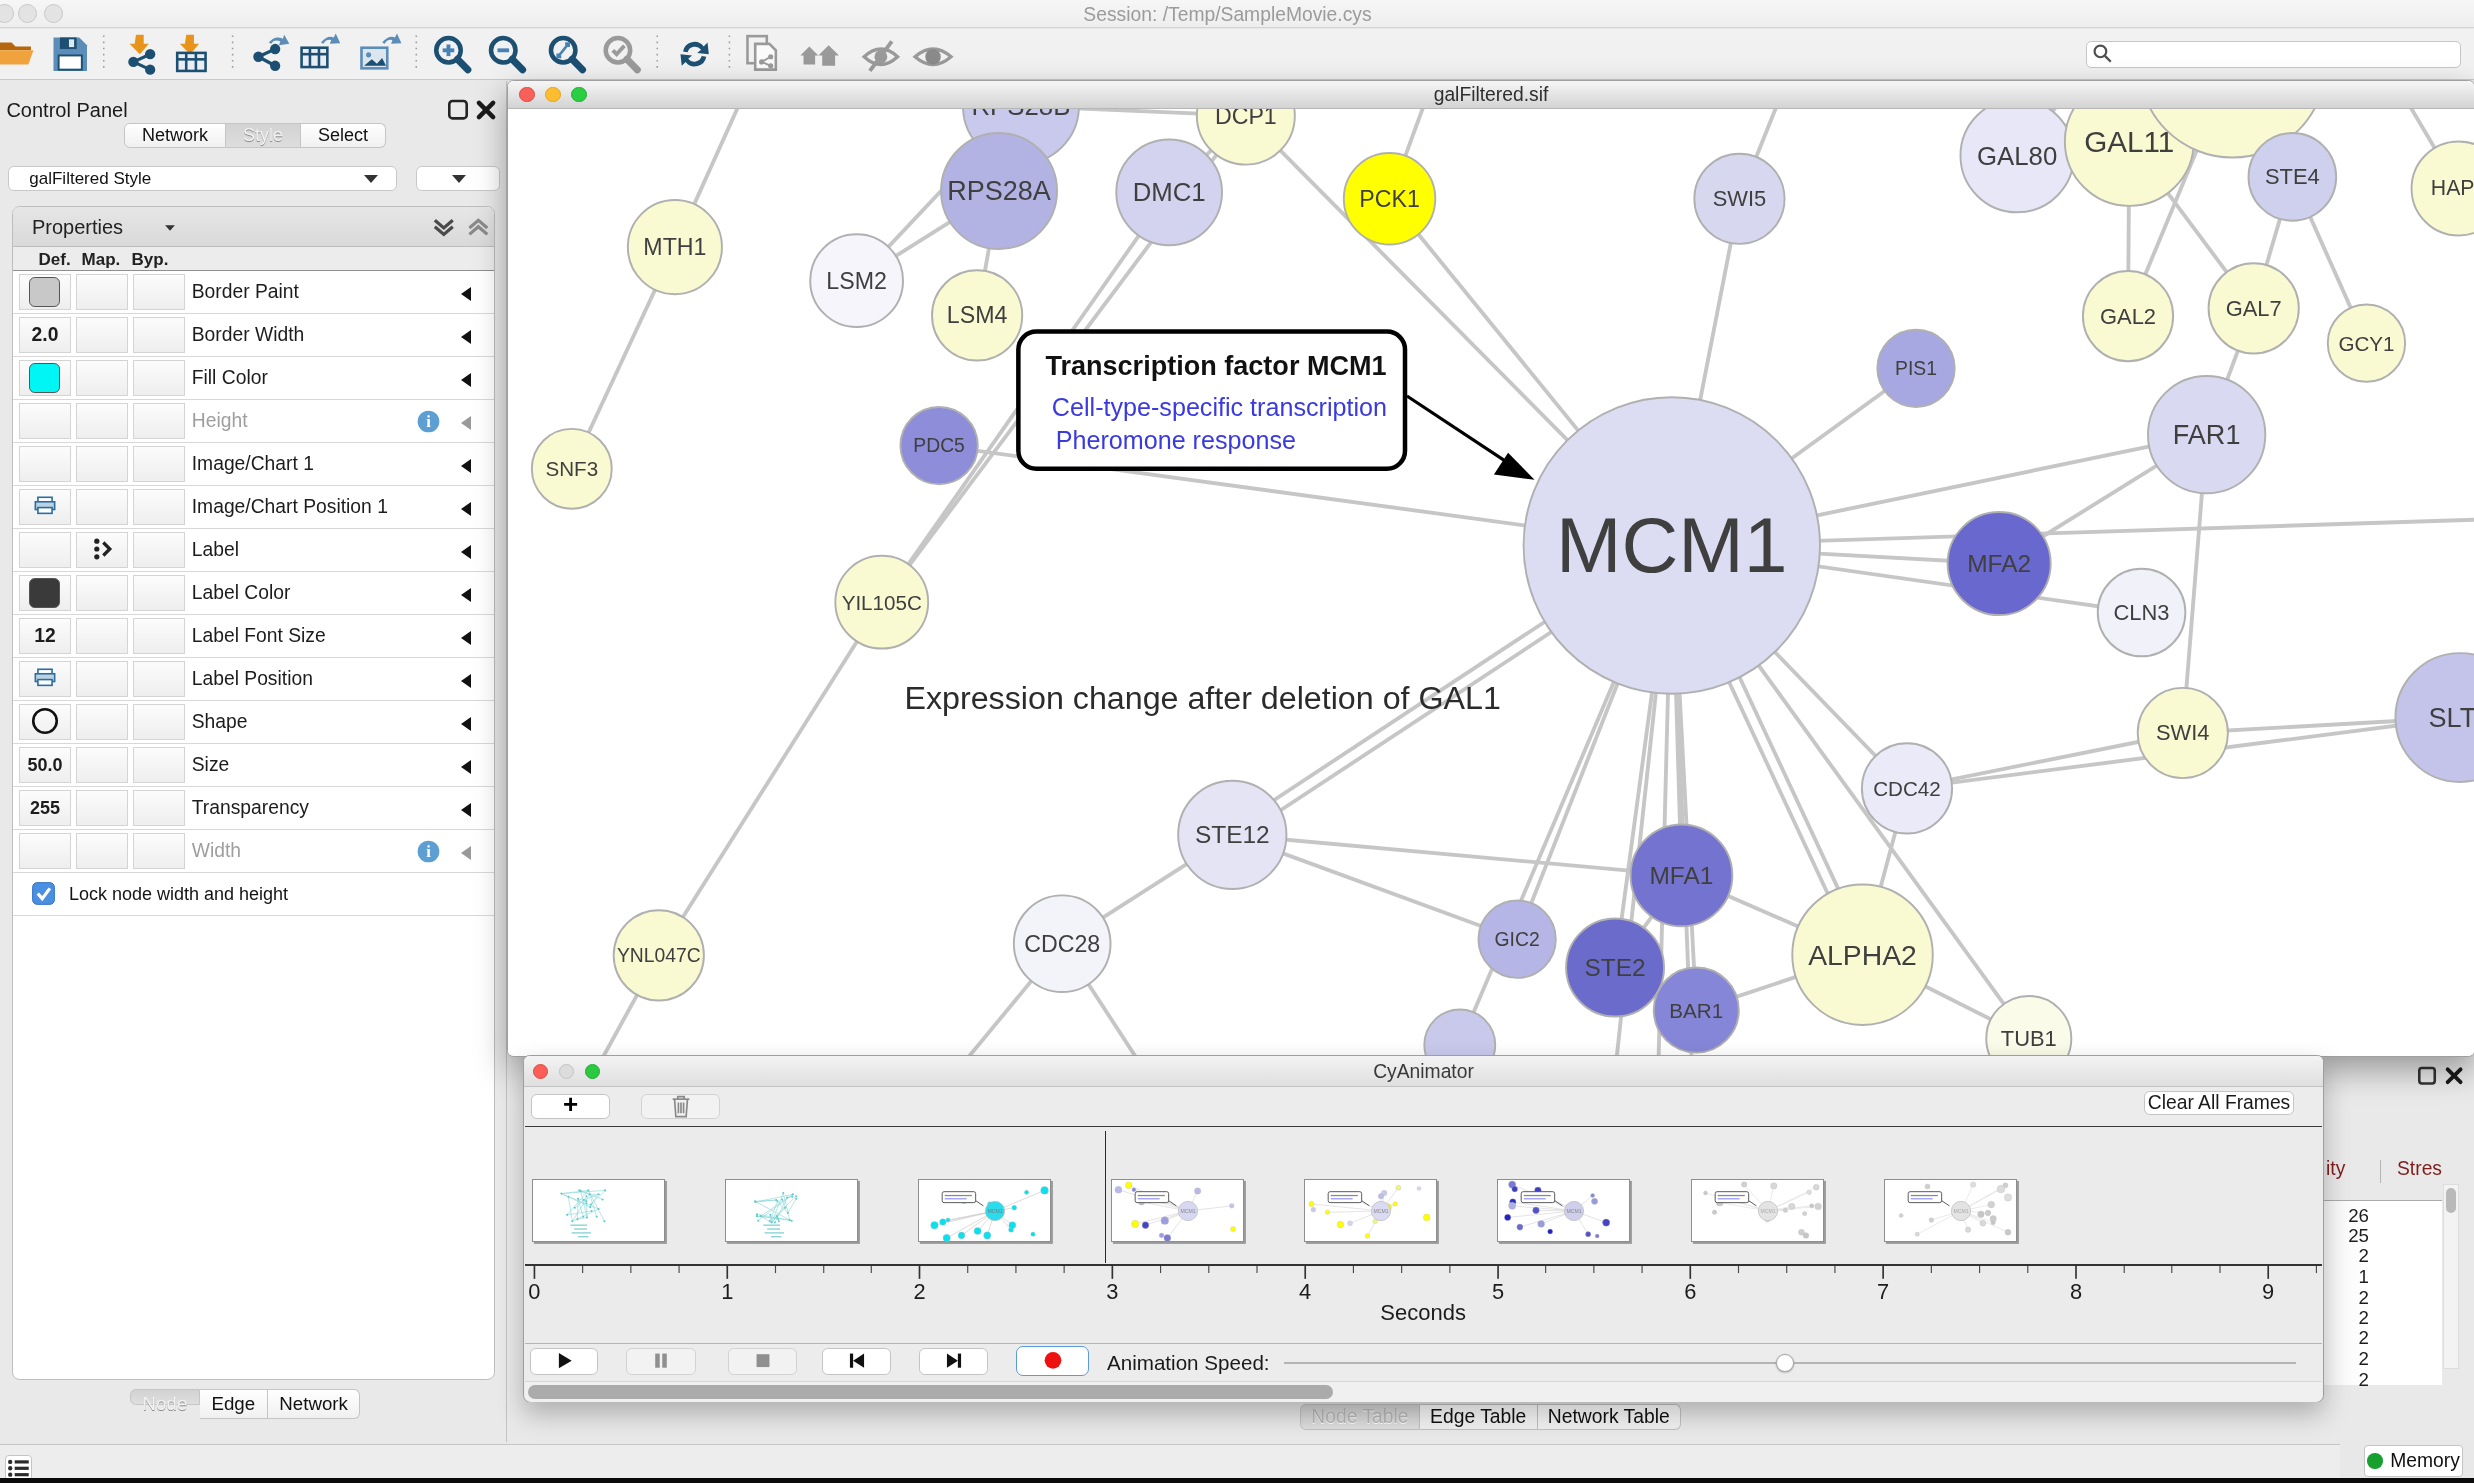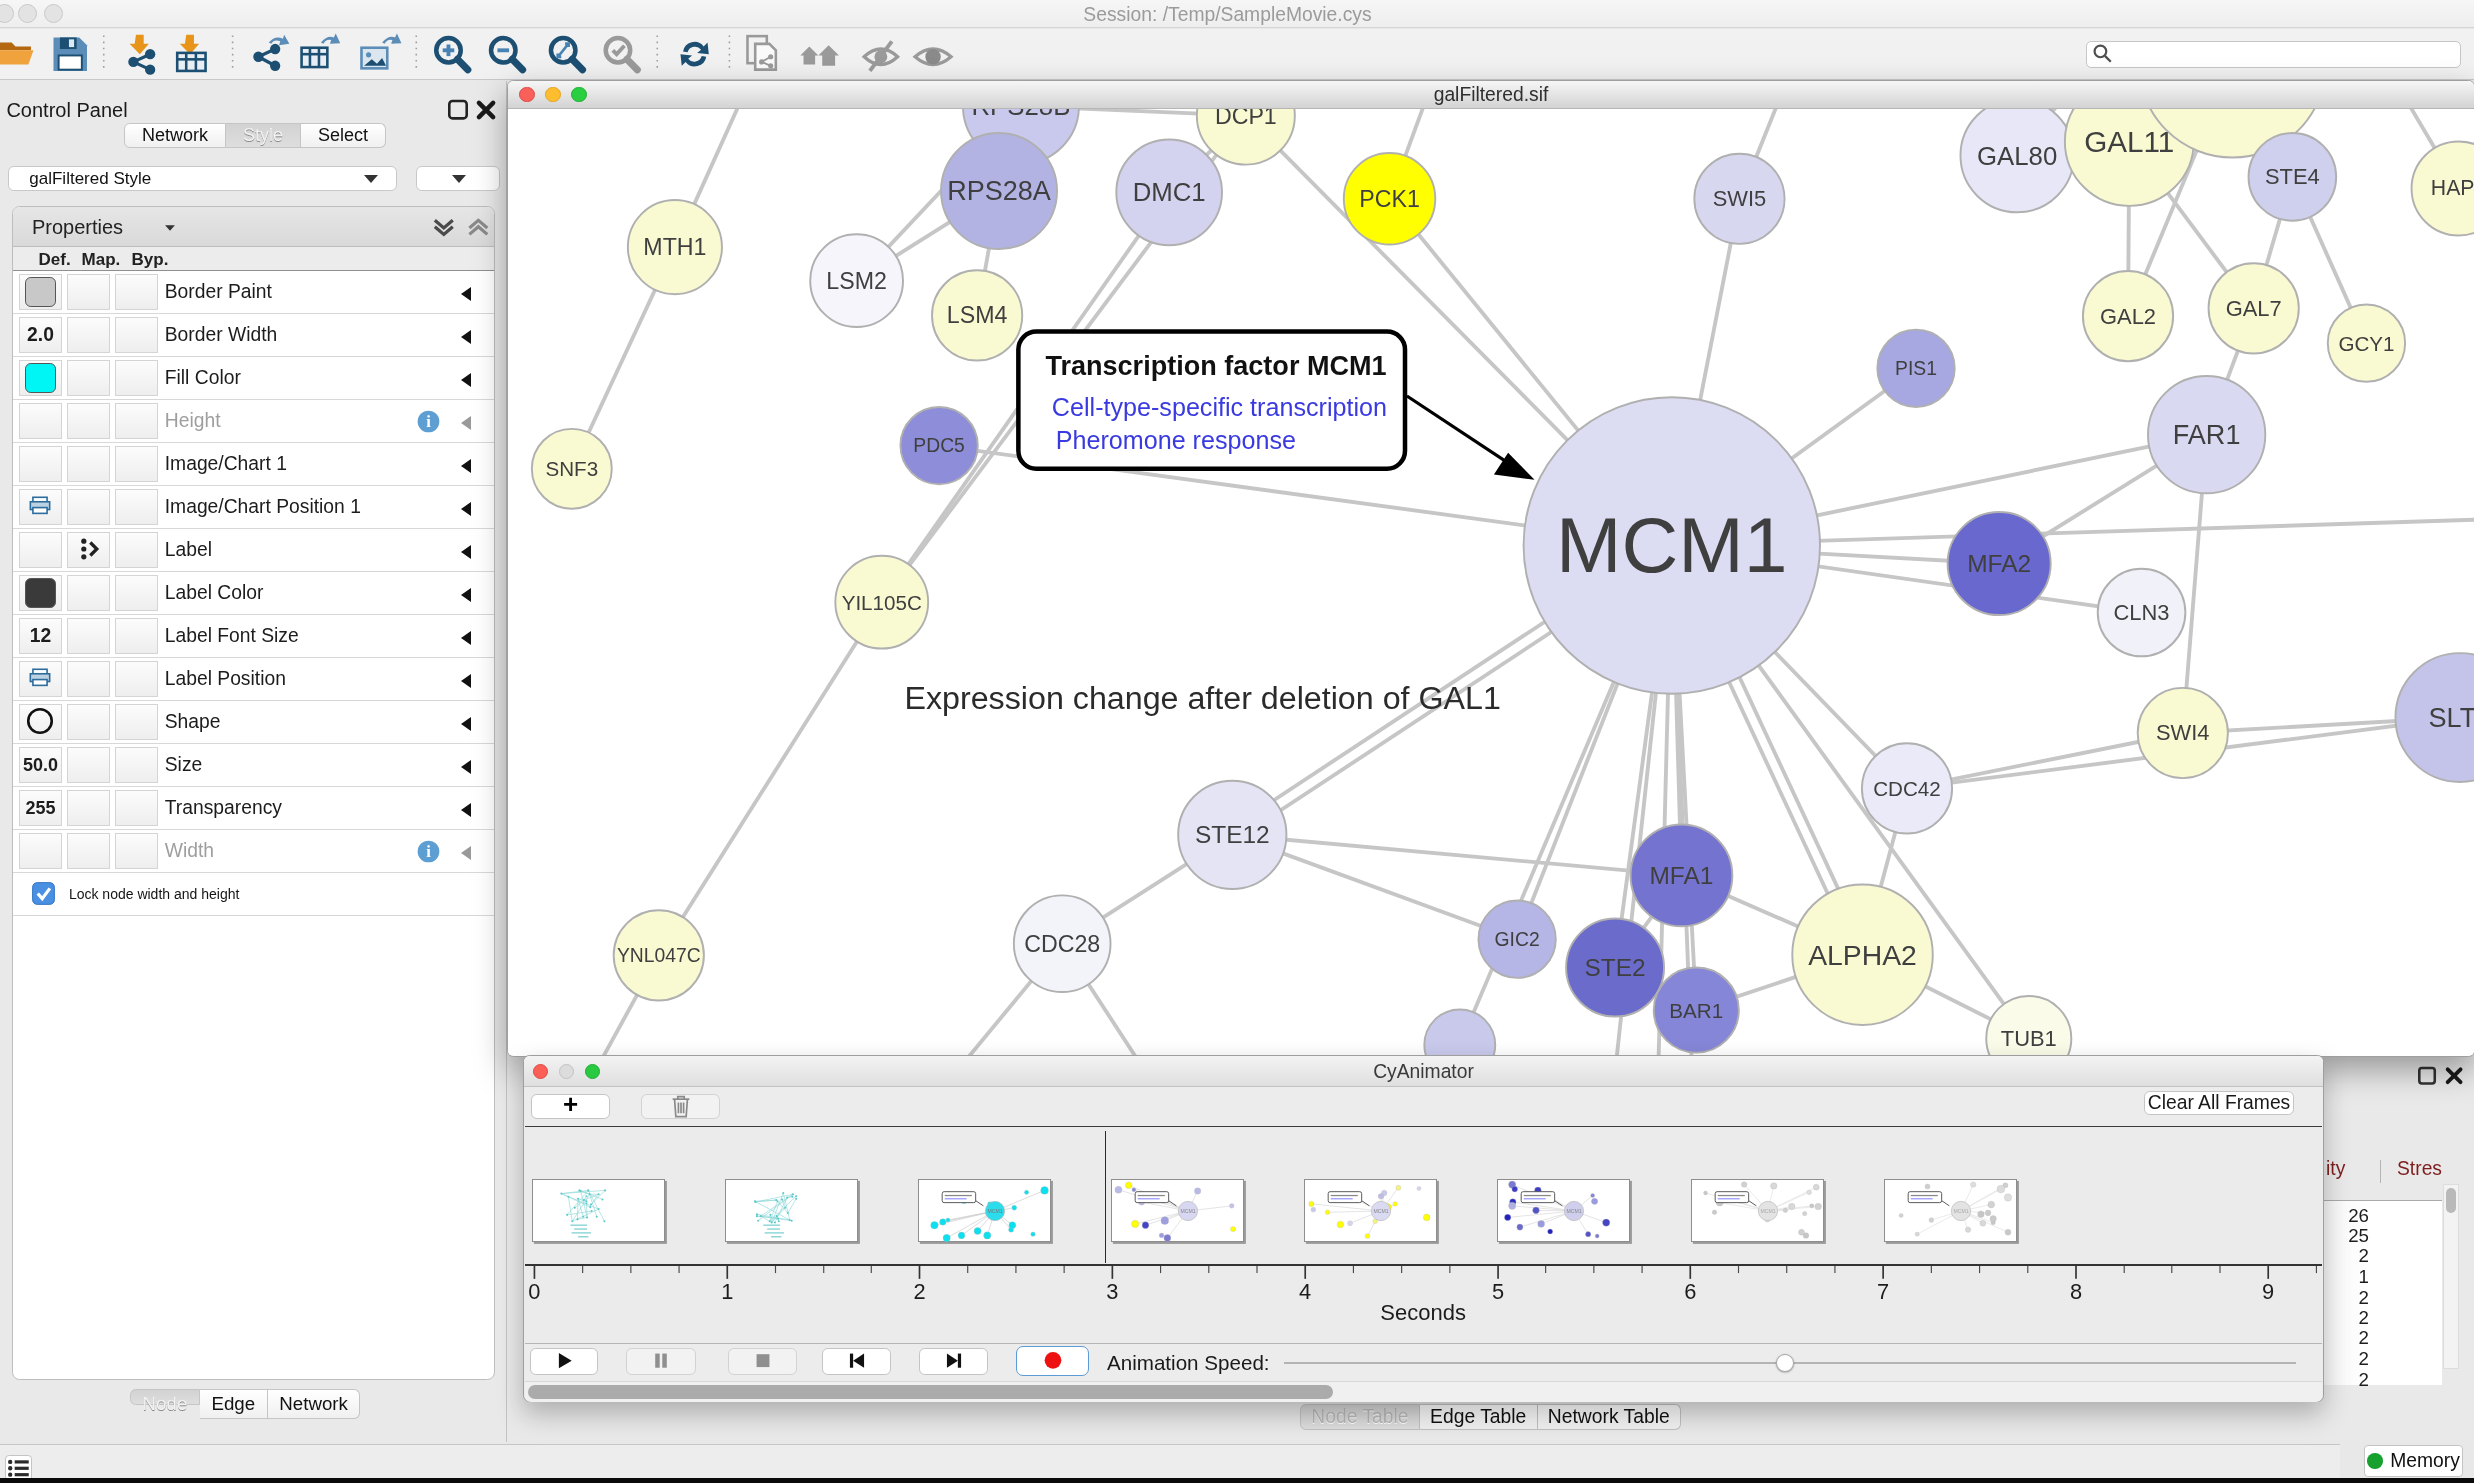--- a/index.html
+++ b/index.html
@@ -25,21 +25,21 @@
 .drop { position:absolute; background:#fff; border:1.3px solid #c8c8c8; border-radius:5.8px;
   font-size:17px; color:#111; }
 .caret { width:0; height:0; border-left:7px solid transparent; border-right:7px solid transparent;
   border-top:8.4px solid #333; display:inline-block; }
 #propcard { position:absolute; left:11.6px; top:125px; width:483px; height:1174px;
   border:1.3px solid #bdbdbd; border-radius:7.7px; background:#fff; overflow:hidden; }
 #prophead { height:40px; background:linear-gradient(#e6e6e6,#d9d9d9); border-bottom:1.3px solid #bdbdbd; }
 #propsub { position:relative; height:24px; background:#ececec; border-bottom:1.9px solid #8f8f8f;
   font-size:17px; font-weight:bold; color:#222; }
 .prow { position:relative; height:43px; border-bottom:1.3px solid #d8d8d8; background:#fff; display:flex; align-items:center; }
-.pcell { width:43px; height:36px; margin-left:5.2px; border:1.3px solid #d4d4d4;
+.pcell { width:52px; height:36px; margin-left:5.2px; border:1.3px solid #d4d4d4;
   background:linear-gradient(#fcfcfc,#eeeeee); display:flex; align-items:flex-start; }
 .pcell:first-child { margin-left:6.4px; }
 .plab { margin-left:6.4px; font-size:19.3px; color:#1c1c1c; }
 .plab.grey { color:#9e9e9e; }
 .sw { width:31px; height:30px; border-radius:5.8px; margin:auto; }
 .pval { margin:auto; font-size:19.3px; font-weight:bold; color:#1d1d1d; }
 .arr { position:absolute; right:23px; top:15.5px; width:0; height:0;
   border-top:7px solid transparent; border-bottom:7px solid transparent; border-right:10.3px solid #111; }
 .arr.garr { border-right-color:#999; }
 .info { position:absolute; right:54px; top:10.3px; }
@@ -377,21 +377,21 @@
             <circle cx="18" cy="18" r="17" fill="#5d9fd3"></circle>
             <text x="18" y="27" font-size="26" font-weight="bold" fill="#fff" text-anchor="middle" font-family="Liberation Serif, serif">i</text>
           </svg></span>
         <span class="arr garr"></span>
       </div>
     <div style="position:relative;height:43px;border-bottom:1.3px solid #d8d8d8;background:#fff;display:flex;align-items:center">
       <span style="margin-left:19.3px"><svg width="23" height="23" viewBox="0 0 36 36">
             <rect x="1" y="1" width="34" height="34" rx="7" fill="#4a90e2" stroke="#2a70c2" stroke-width="1.5"></rect>
             <path d="M9 18 l7 8 L28 10" fill="none" stroke="#fff" stroke-width="5"></path>
           </svg></span>
-      <span style="margin-left:14px;font-size:14px;color:#141414">Lock node width and height</span>
+      <span style="margin-left:14px;font-size:18px;color:#141414">Lock node width and height</span>
     </div>
   </div>
   <div class="tabs" style="left:130px;top:1308px">
     <div class="tab sel" style="font-size:18.7px;height:16px;line-height:28px;padding:0 11.6px">Node</div>
       <div class="tab" style="font-size:18.7px;height:30px;line-height:28px;padding:0 11.6px">Edge</div>
       <div class="tab" style="font-size:18.7px;height:30px;line-height:28px;padding:0 11.6px">Network</div>
   </div>
 </div>
 
 <div id="south">

